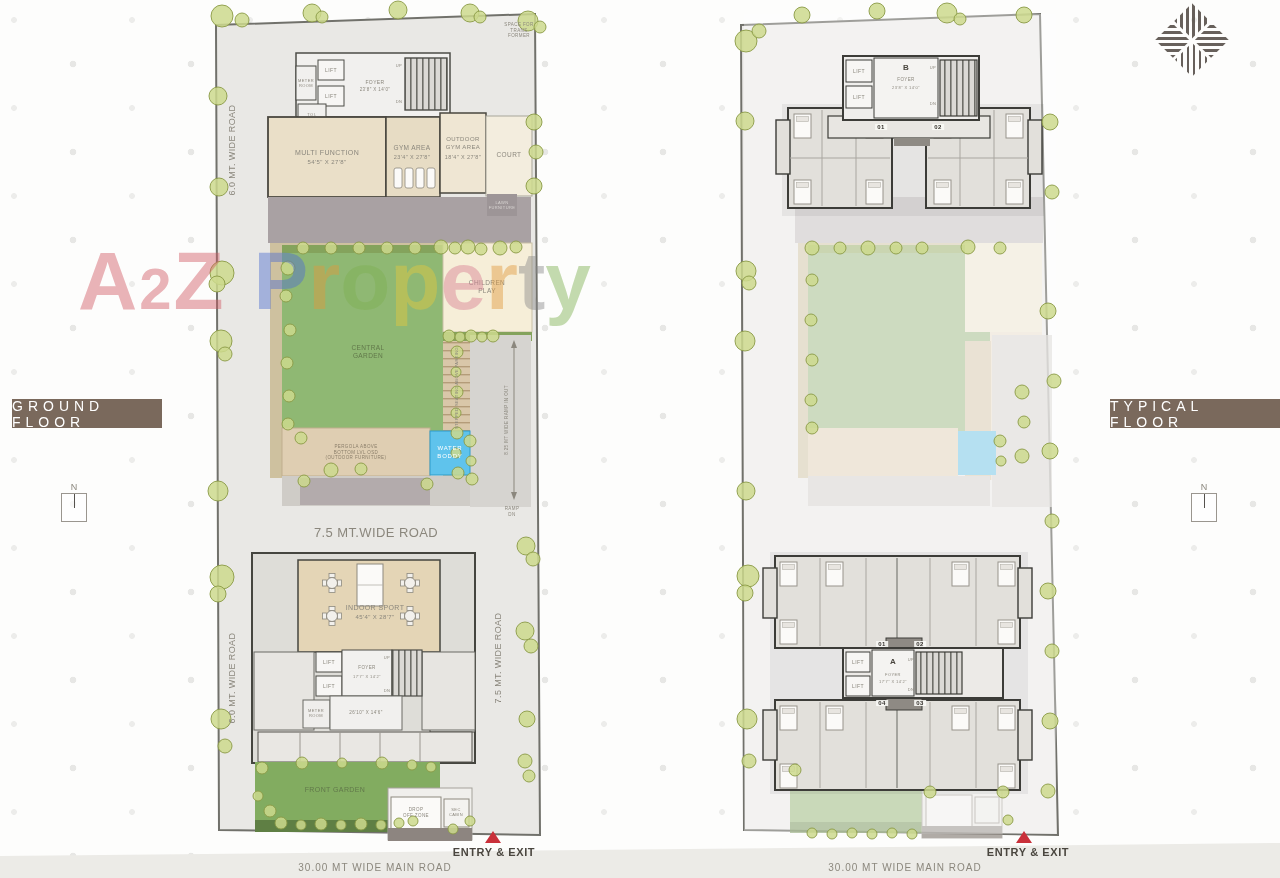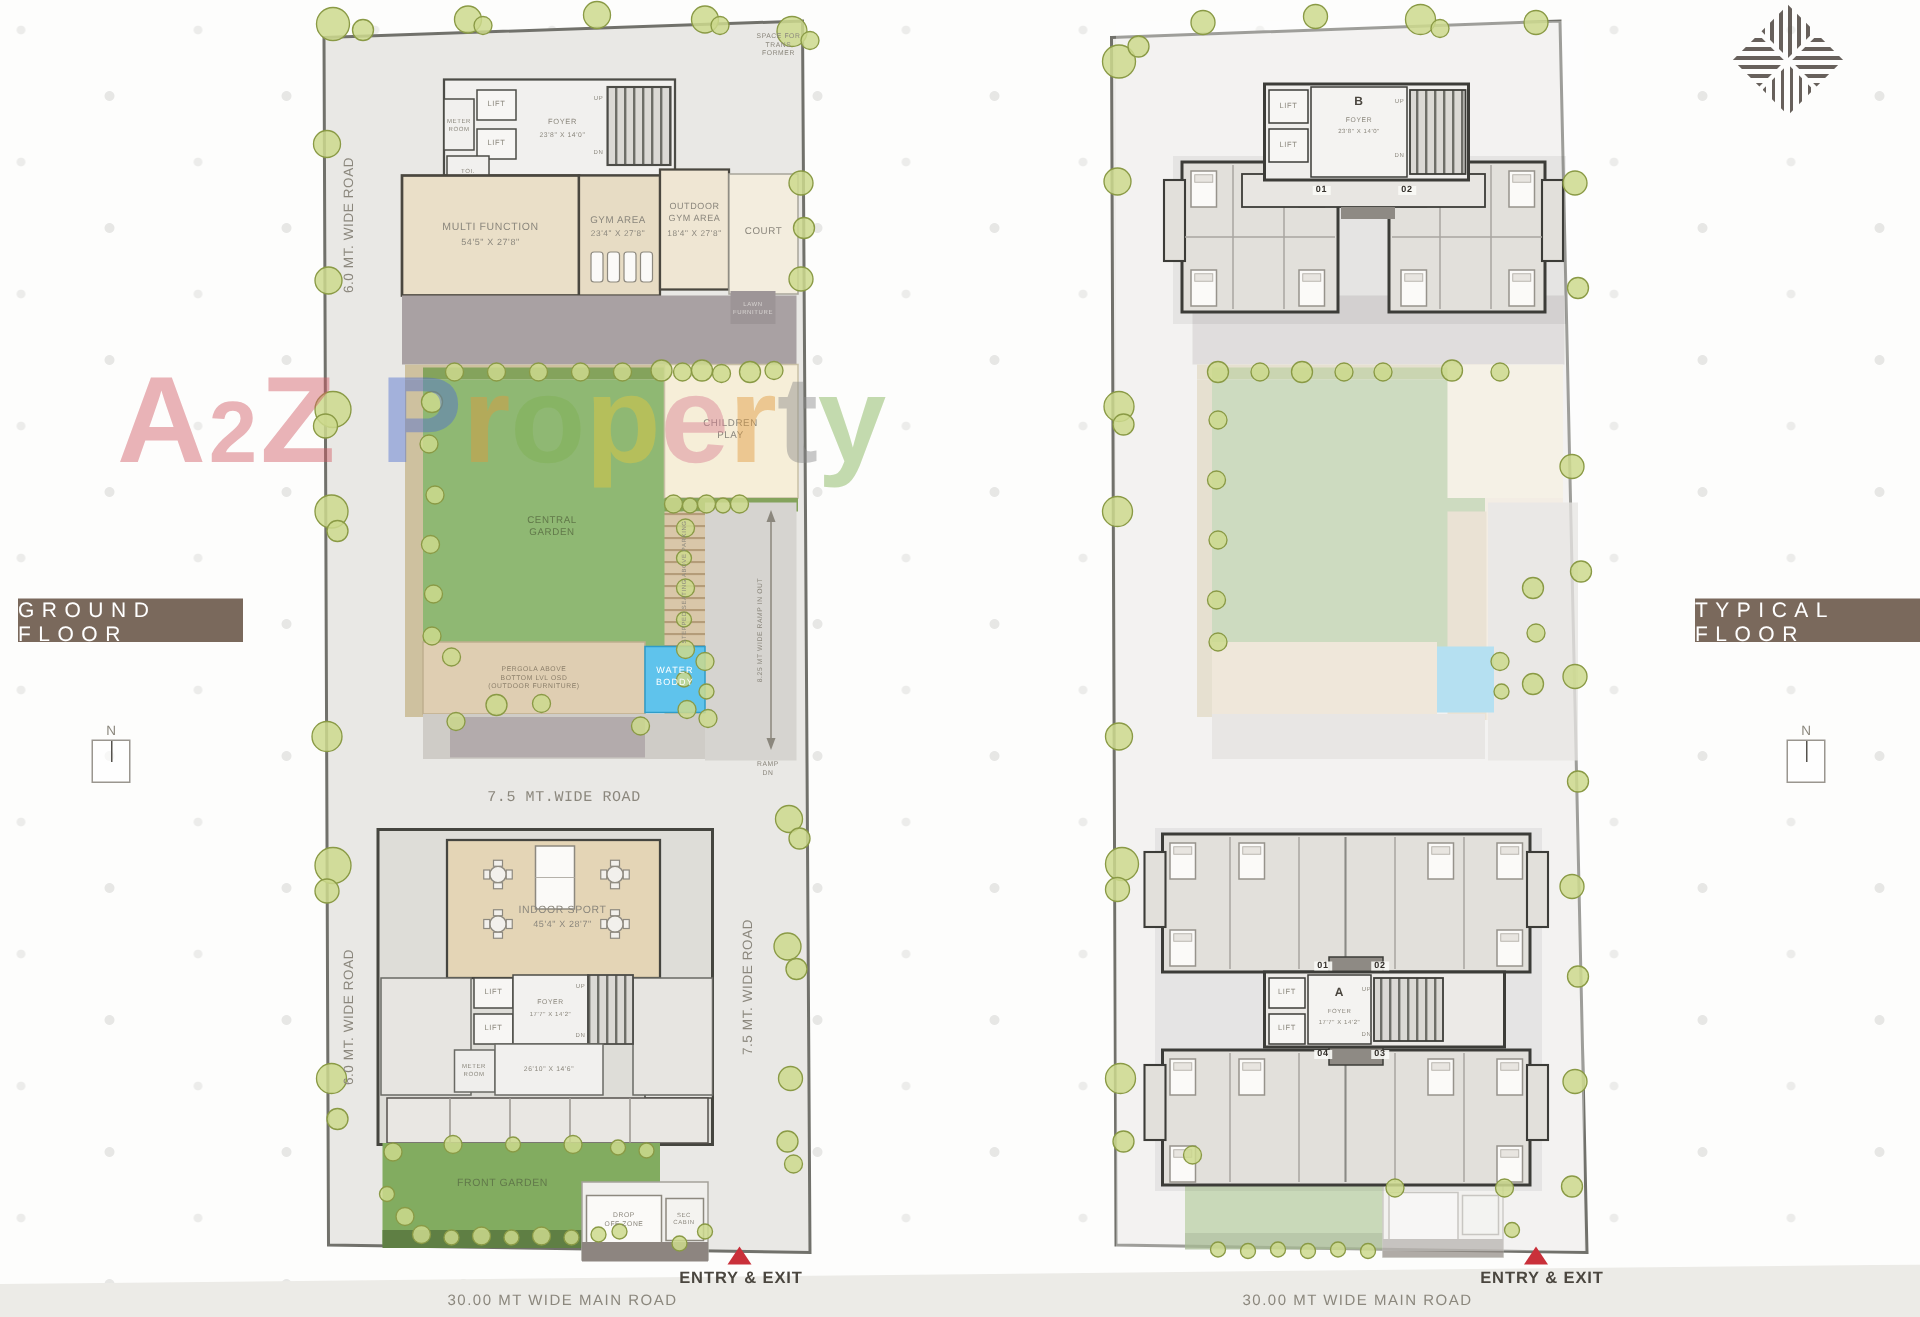--- a/index.html
+++ b/index.html
@@ -15,21 +15,21 @@
   .lab{position:absolute;transform:translate(-50%,-50%);color:#8b877d;text-transform:uppercase;
     text-align:center;line-height:1.25;letter-spacing:.4px;white-space:pre-line;z-index:10;}
   .lab.dark{color:#4a463f;}
   .lab.green{color:#61784a;}
   .lab.white{color:#ffffff;letter-spacing:.8px;}
   .lab.b{font-weight:bold;}
   .vert{transform:translate(-50%,-50%) rotate(-90deg);white-space:nowrap;}
   .badge{position:absolute;top:399px;height:29px;background:#7a695c;color:#fff;z-index:40;
     display:flex;align-items:center;justify-content:center;letter-spacing:5px;font-size:14px;font-weight:500;}
   .badge-left{left:12px;width:150px;}
-  .badge-right{right:0;width:150px;}
+  .badge-right{right:0;width:170px;}
   .north{position:absolute;width:26px;text-align:center;color:#8b877d;font-size:9px;z-index:10;}
   .north .box{width:24px;height:27px;border:1px solid #9a968f;margin:1px auto 0;position:relative;background:rgba(255,255,255,.65);}
   .north .box::after{content:"";position:absolute;left:50%;top:0;width:1px;height:14px;background:#55524d;}
   .wm-url{position:absolute;left:148px;top:164px;font-size:45px;font-weight:600;z-index:30;
     color:rgba(122,122,118,.30);letter-spacing:1px;white-space:nowrap;}
   .wm-brand{position:absolute;left:78px;top:240px;font-size:82px;font-weight:bold;z-index:30;opacity:.45;
     display:flex;align-items:flex-end;line-height:1;}
   .wm-brand span{display:inline-block;}
   .wm-brand .wm-small{font-size:58px;margin:0 2px 4px 2px;}
   .wm-brand .wm-gap{margin-left:30px;}
@@ -374,21 +374,21 @@
           <circle cx="930" cy="792" r="6" fill="#cdd98d" stroke="#8a9a45" stroke-width="0.9" fill-opacity="0.85"></circle>
           <circle cx="1003" cy="792" r="6" fill="#cdd98d" stroke="#8a9a45" stroke-width="0.9" fill-opacity="0.85"></circle>
           <circle cx="1008" cy="820" r="5" fill="#cdd98d" stroke="#8a9a45" stroke-width="0.9" fill-opacity="0.85"></circle>
         </g>
     </g>
   </svg>
 
   <div class="lab vert" style="left:233px;top:150px;font-size:9px;">6.0 MT. WIDE ROAD</div>
   <div class="lab vert" style="left:233px;top:678px;font-size:9px;">6.0 MT. WIDE ROAD</div>
   <div class="lab vert" style="left:499px;top:658px;font-size:9px;">7.5 MT. WIDE ROAD</div>
-  <div class="lab" style="left:376px;top:533px;font-size:10px;font-family:Liberation Mono, monospace;">7.5 MT.WIDE ROAD</div>
+  <div class="lab" style="left:376px;top:533px;font-size:13px;">7.5 MT.WIDE ROAD</div>
   <div class="lab" style="left:375px;top:868px;font-size:10px;letter-spacing:1px;">30.00 MT WIDE MAIN ROAD</div>
   <div class="lab dark b" style="left:494px;top:853px;font-size:11px;letter-spacing:.6px;">ENTRY &amp; EXIT</div>
   <div class="lab" style="left:519px;top:30px;font-size:4.5px;">SPACE FOR
 TRANS
 FORMER</div>
 
   <div class="lab" style="left:331px;top:70px;font-size:5px;">LIFT</div>
   <div class="lab" style="left:331px;top:96px;font-size:5px;">LIFT</div>
   <div class="lab" style="left:306px;top:83px;font-size:4px;">METER
 ROOM</div>

